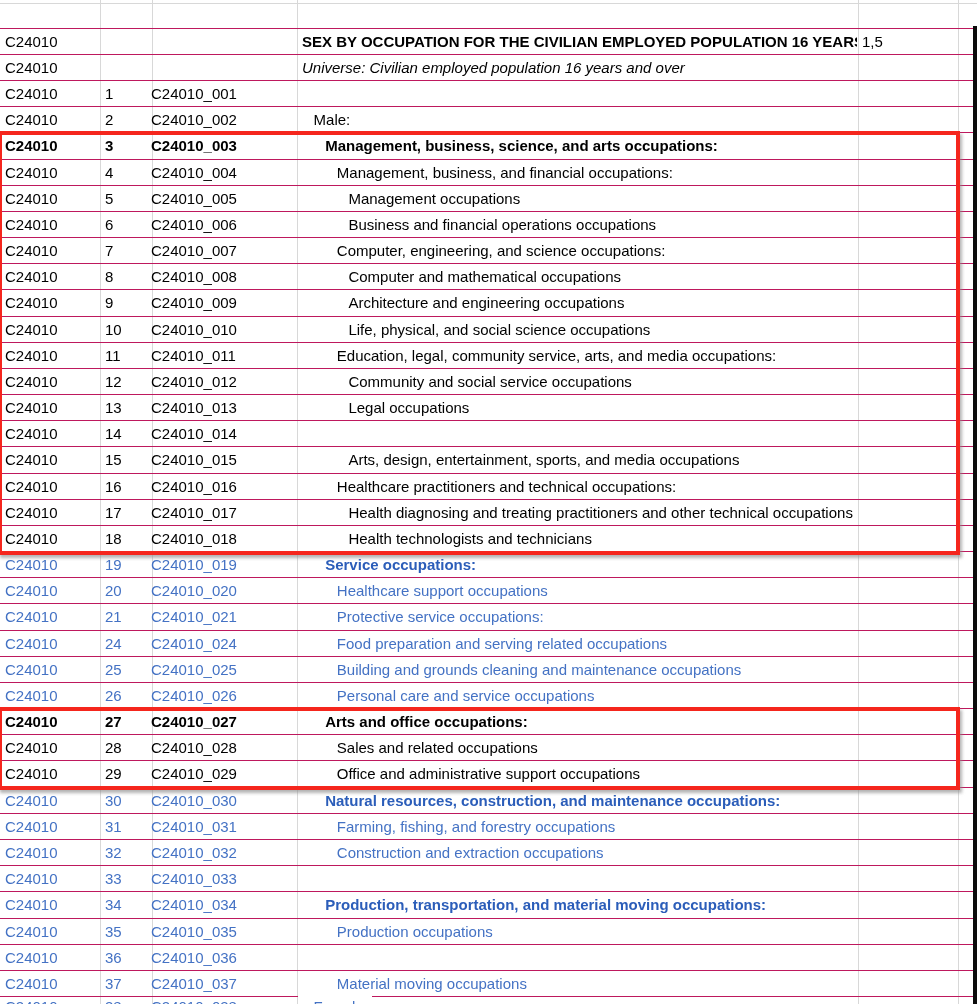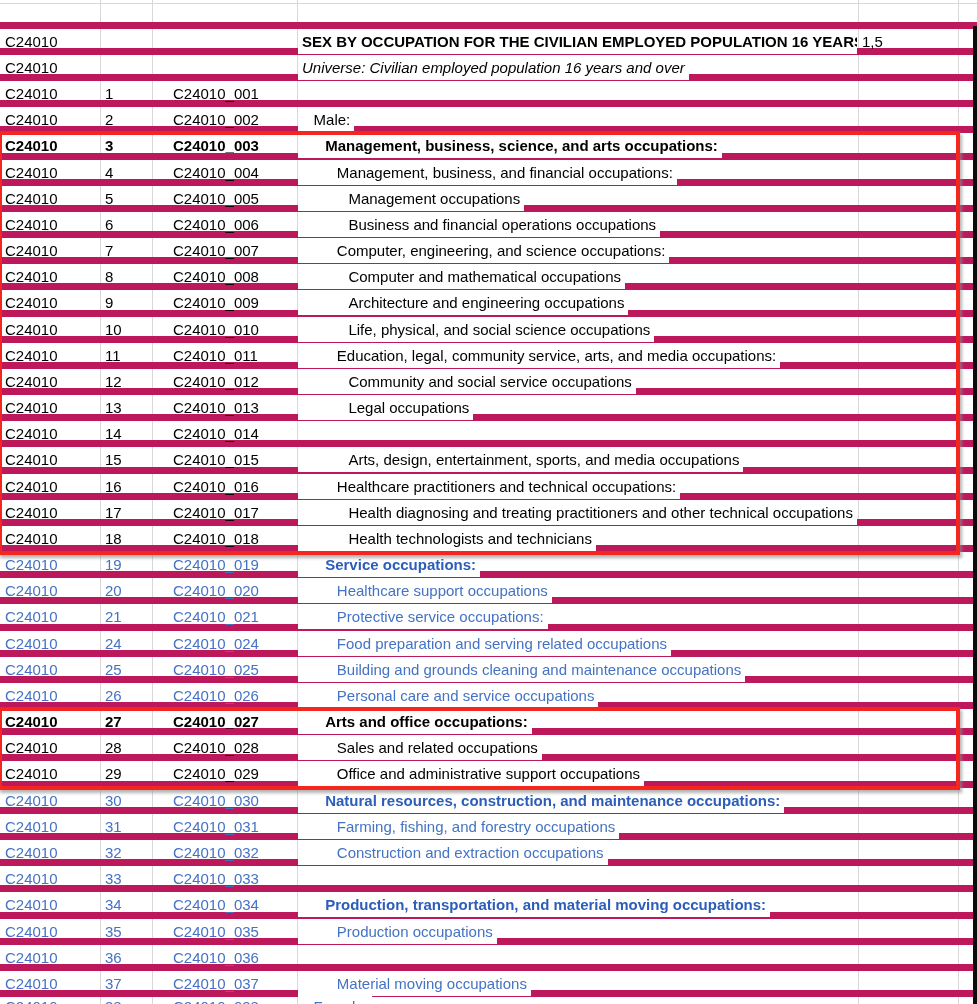--- a/index.html
+++ b/index.html
@@ -5,25 +5,25 @@
   html,body { margin:0; padding:0; background:#fff; }
   body { font-family:"Liberation Sans","DejaVu Sans",sans-serif; font-size:15px; color:#000; }
   .sheet { position:relative; width:977px; height:1004px; background:#fff; overflow:hidden; }
 
   
   .vline { position:absolute; top:0; bottom:0; width:1px; background:#d8d8d8; z-index:0; }
   .v1{left:100px} .v2{left:152px} .v3{left:297px} .v4{left:858px} .v5{left:958px}
   .topline { position:absolute; top:2.5px; left:0; right:0; height:1px; background:#d8d8d8; z-index:0; }
 
   .rows { position:absolute; top:2.5px; left:0; width:100%; z-index:1; }
-  .row { position:relative; height:26.18px; box-sizing:border-box; border-bottom:7px solid #be185d; }
+  .row { position:relative; height:26.18px; box-sizing:border-box; border-bottom:1px solid #be185d; }
   .cell { position:absolute; top:0; height:25px; display:flex; align-items:center; white-space:nowrap; }
   .cA { left:5px; }
   .cB { left:105px; }
-  .cC { left:173px; }
+  .cC { left:151px; }
   .cD { left:298px; background:#fff; padding:0 4px 0 4px; }
   .cE { left:862px; }
 
   .row-title .cD { font-weight:bold; max-width:551px; overflow:hidden; }
   .row-universe .cD { font-style:italic; }
 
   .blue .cell { color:#4472C4; }
   .bold-row .cell { font-weight:bold; }
   .bold-label .cD { font-weight:bold; color:#2B5DB9; }
   .row-partial .cell { transform:translateY(-3px); }

